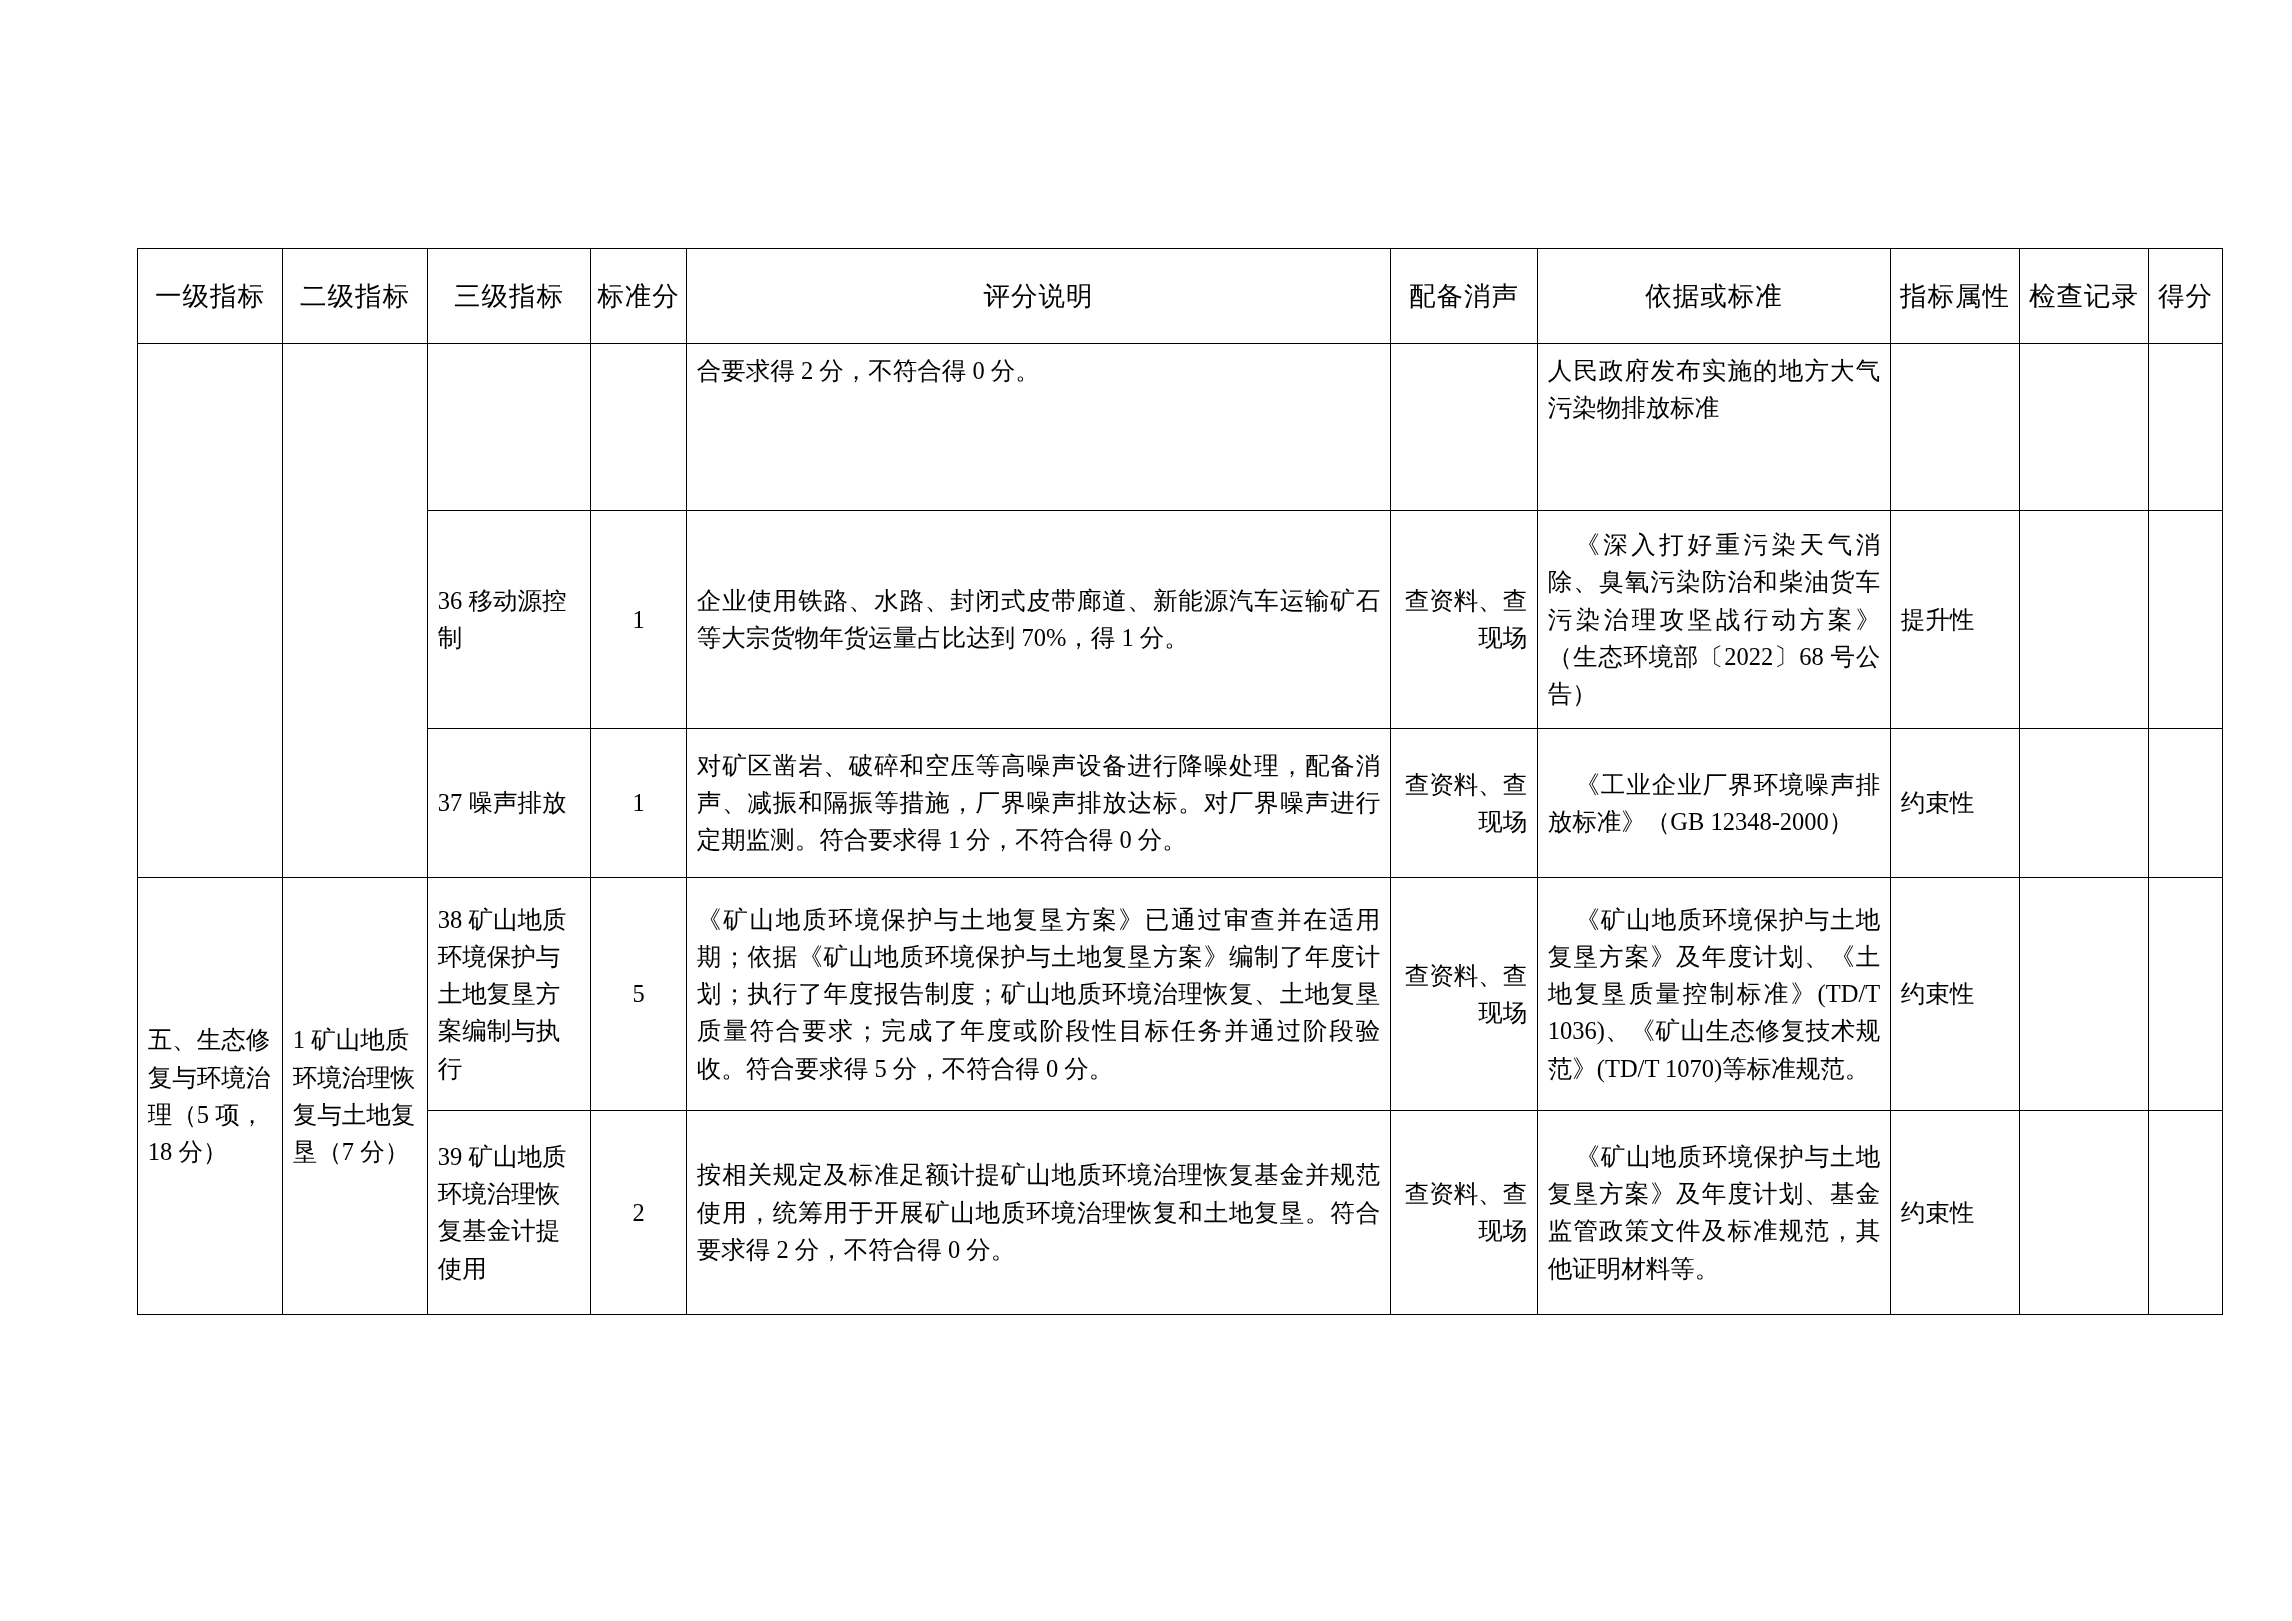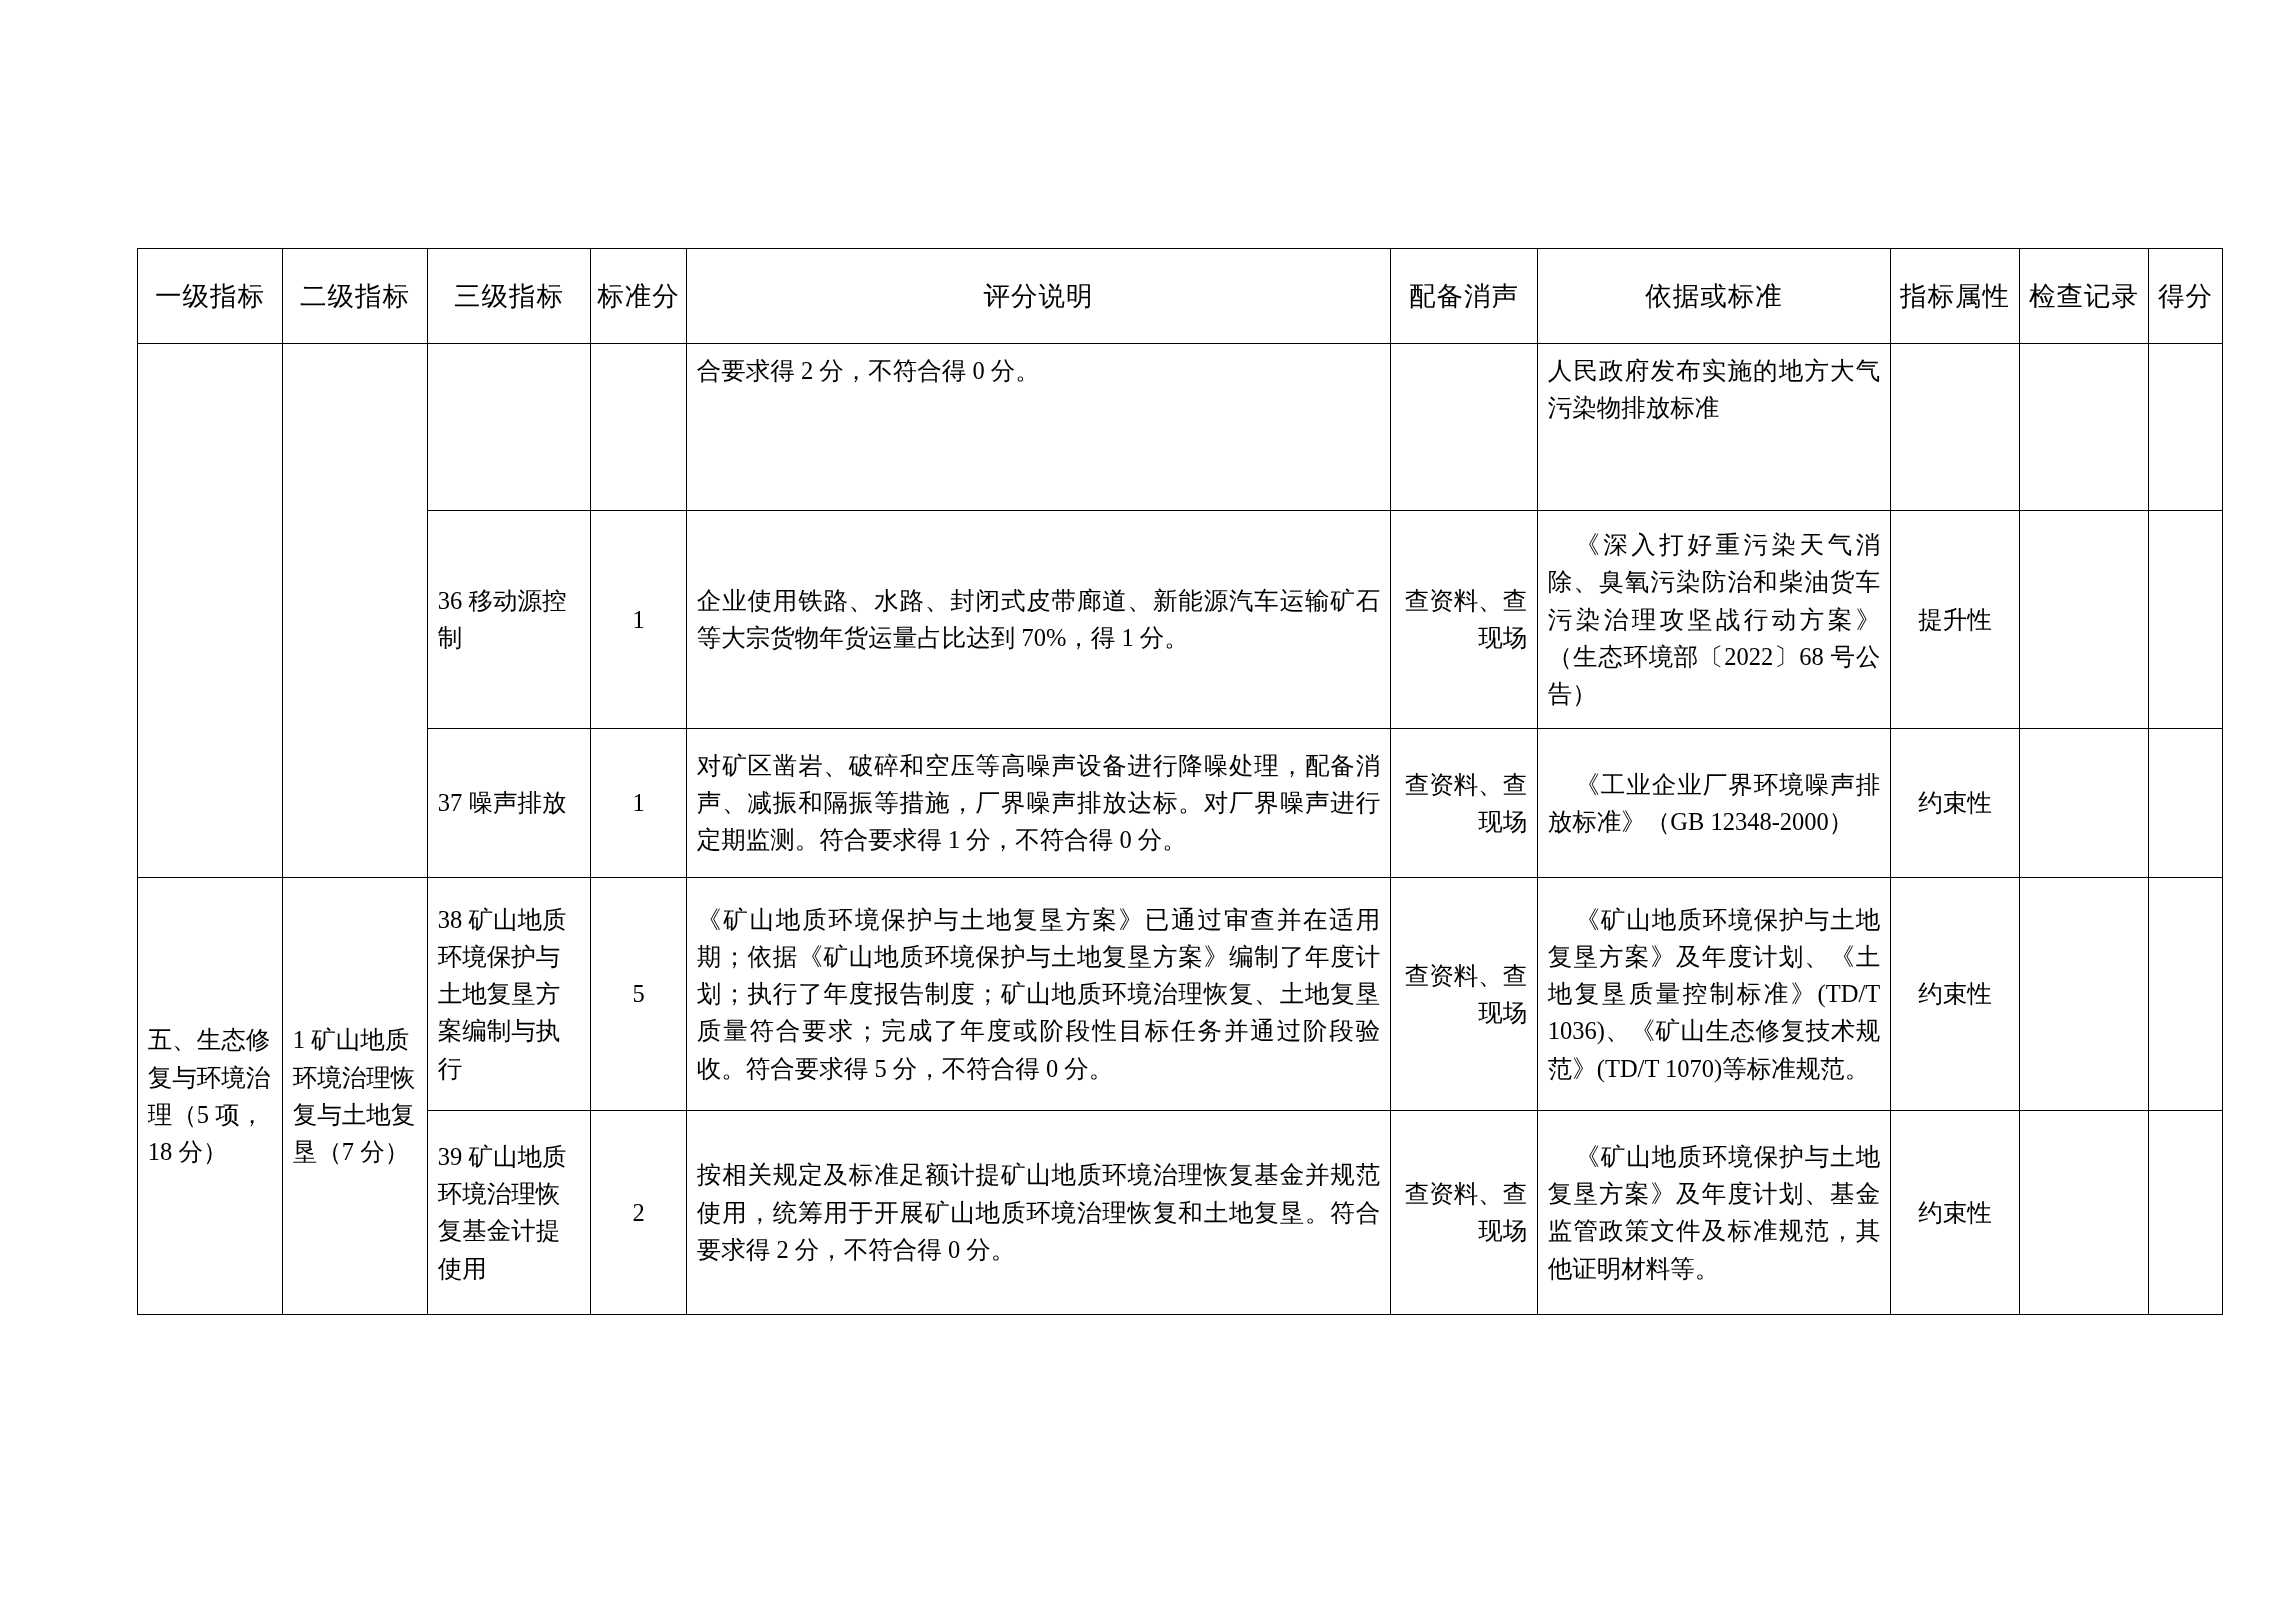--- a/index.html
+++ b/index.html
@@ -73,21 +73,21 @@
   }
   .cell-basis {
     text-align: justify;
     text-align-last: left;
     text-justify: inter-ideograph;
     font-size: 24.5px;
     line-height: 1.56;
     text-indent: 0;
   }
   .cell-basis.indent { text-indent: 27.4px; }
-  .cell-attr { text-align: center; font-size: 24.5px; }
+  .cell-attr { font-size: 24.5px; }
   .cell-score { text-align: center; font-size: 25.5px; }
   .cell-desc {
     text-align: justify;
     text-align-last: left;
     text-justify: inter-ideograph;
     font-size: 25.5px;
     line-height: 1.6;
   }
   .empty-cell { }
 

